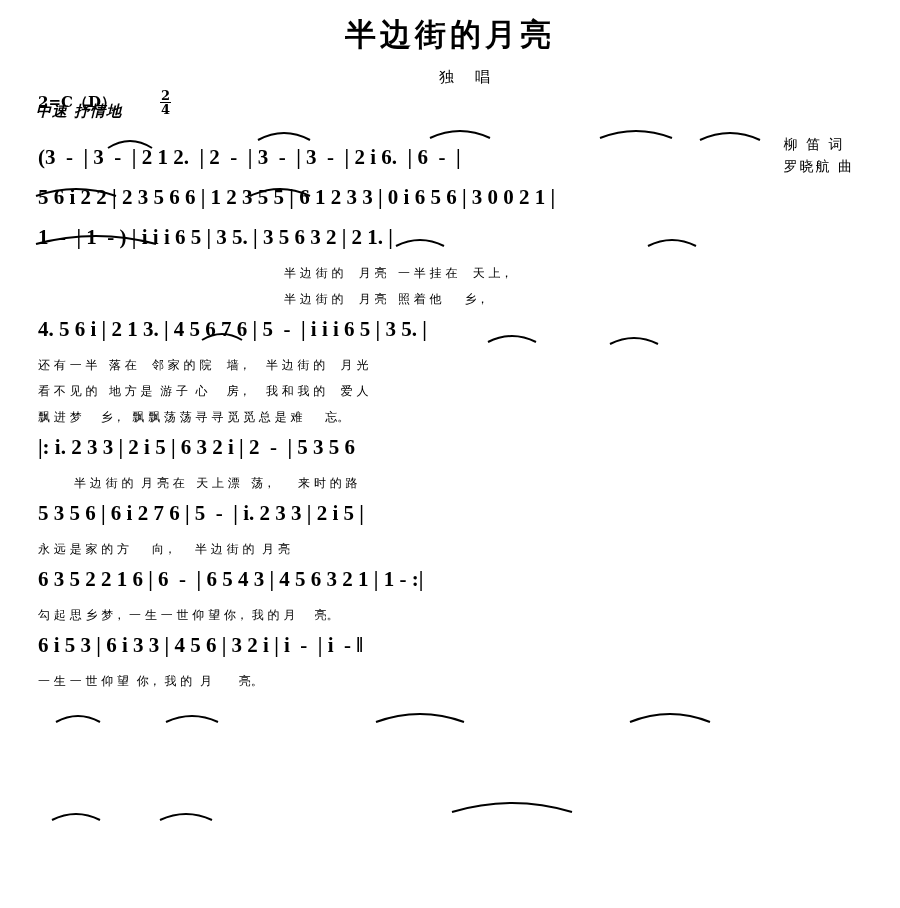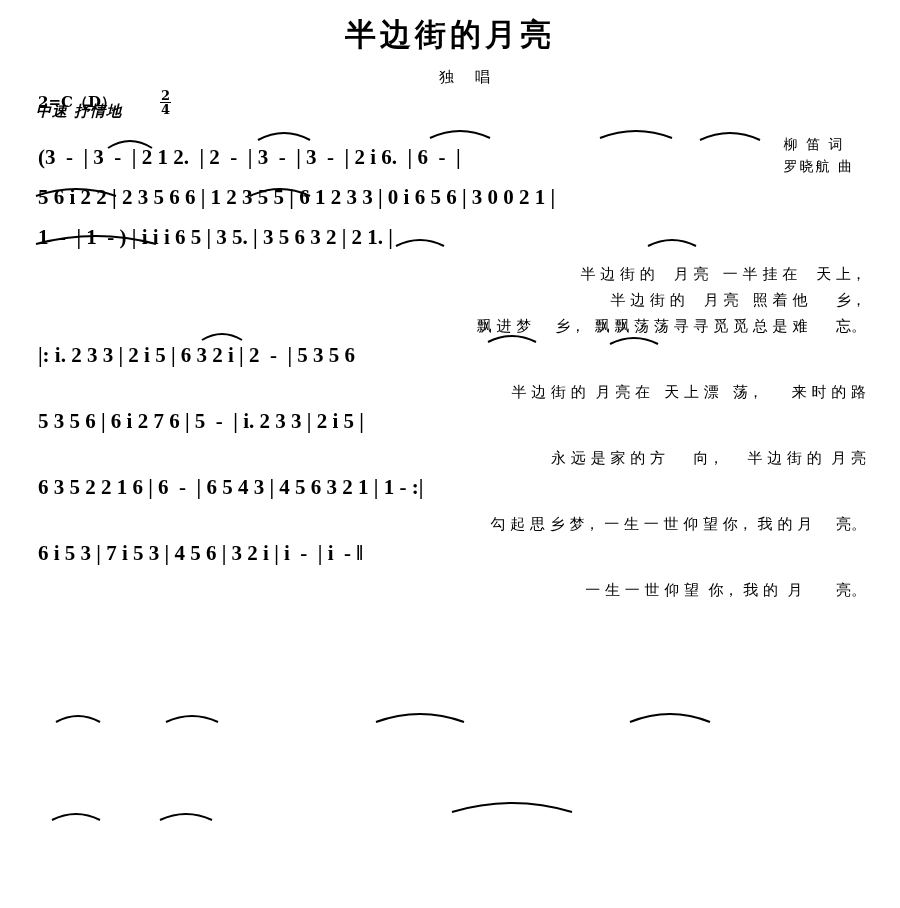--- a/index.html
+++ b/index.html
@@ -98,25 +98,24 @@
     font-size: 21px;
     font-weight: bold;
     white-space: pre;
     letter-spacing: 0px;
     padding-left: 4px;
   }
   .lyric-line {
     position: relative;
     height: 26px;
     font-family: "DejaVu Serif", serif;
-    font-size: 15px;
+    font-size: 12px;
     white-space: pre;
     letter-spacing: 0px;
     padding-left: 4px;
-    text-align: right;
   }
   
   .abs {
     position: absolute;
     white-space: pre;
   }
 </style>
 </head>
 <body>
 
@@ -145,20 +144,25 @@
   <div class="system">
     <div class="staff-line">5 6 i 2 2 | 2 3 5 6 6 | 1 2 3 5 5 | 6 1 2 3 3 | 0 i 6 5 6 | 3 0 0 2 1 |</div>
   </div>
 
   <div class="system">
     <div class="staff-line">1  -  | 1  - ) | i i i 6 5 | 3 5. | 3 5 6 3 2 | 2 1. |</div>
     <div class="lyric-line" style="padding-left:250px;">半 边 街 的    月 亮   一 半 挂 在    天 上，</div>
     <div class="lyric-line" style="padding-left:250px;">半 边 街 的    月 亮   照 着 他      乡，</div>
   </div>
 
+  <div class="system">
+    <div class="staff-line">4. 5 6 i | 2 1 3. | 4 5 6 7 6 | 5  -  | i i i 6 5 | 3 5. |</div>
+    <div class="lyric-line">还 有 一 半   落 在    邻 家 的 院    墙，    半 边 街 的    月 光</div>
+    <div class="lyric-line">看 不 见 的   地 方 是  游 子  心     房，    我 和 我 的    爱 人</div>
+  </div>
 
   <div class="system">
     <div class="lyric-line">飘 进 梦     乡，  飘 飘 荡 荡 寻 寻 觅 觅 总 是 难      忘。</div>
   </div>
 
   <div class="system">
     <div class="staff-line">|: i. 2 3 3 | 2 i 5 | 6 3 2 i | 2  -  | 5 3 5 6</div>
     <div class="lyric-line" style="padding-left:40px;">半 边 街 的  月 亮 在   天 上 漂   荡，      来 时 的 路</div>
   </div>
 
@@ -166,21 +170,21 @@
     <div class="staff-line">5 3 5 6 | 6 i 2 7 6 | 5  -  | i. 2 3 3 | 2 i 5 |</div>
     <div class="lyric-line">永 远 是 家 的 方      向，     半 边 街 的  月 亮</div>
   </div>
 
   <div class="system">
     <div class="staff-line">6 3 5 2 2 1 6 | 6  -  | 6 5 4 3 | 4 5 6 3 2 1 | 1 - :|</div>
     <div class="lyric-line">勾 起 思 乡 梦， 一 生 一 世 仰 望 你， 我 的 月     亮。</div>
   </div>
 
   <div class="system">
-    <div class="staff-line">6 i 5 3 | 7 i 5 3 | 4 5 6 | 3 2 i | i  -  | i  - ‖</div>
+    <div class="staff-line">6 i 5 3 | 6 i 3 3 | 4 5 6 | 3 2 i | i  -  | i  - ‖</div>
     <div class="lyric-line">一 生 一 世 仰 望  你， 我 的  月       亮。</div>
   </div>
 
   <svg class="abs" style="left:0; top:0;" width="900" height="908" viewBox="0 0 900 908" fill="none">
 
     <path d="M108 148 q22 -14 44 0" stroke="#000" stroke-width="2" fill="none"></path>
     <path d="M258 140 q26 -14 52 0" stroke="#000" stroke-width="2" fill="none"></path>
     <path d="M430 138 q30 -14 60 0" stroke="#000" stroke-width="2" fill="none"></path>
     <path d="M600 138 q36 -14 72 0" stroke="#000" stroke-width="2" fill="none"></path>
     <path d="M700 140 q30 -14 60 0" stroke="#000" stroke-width="2" fill="none"></path>

